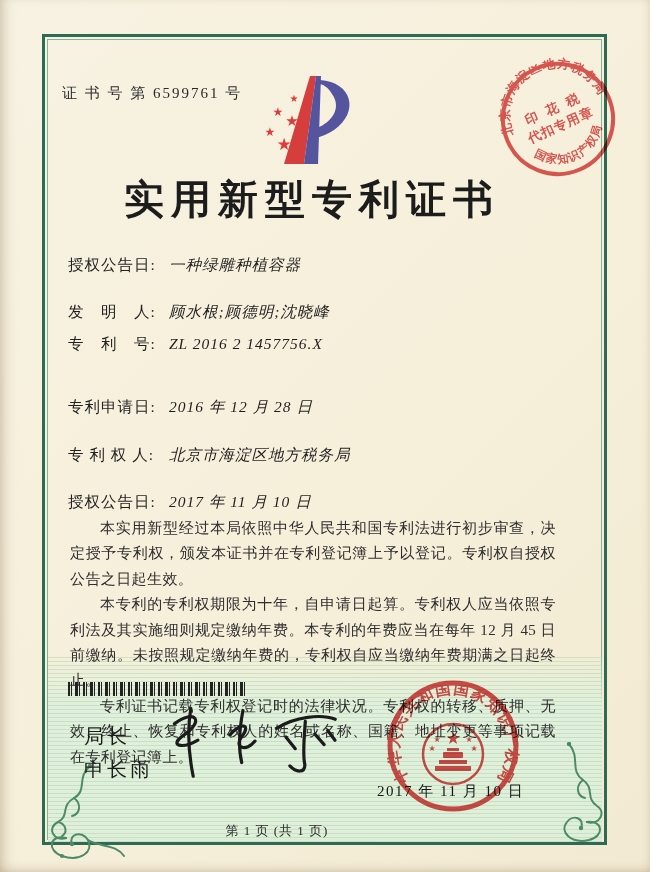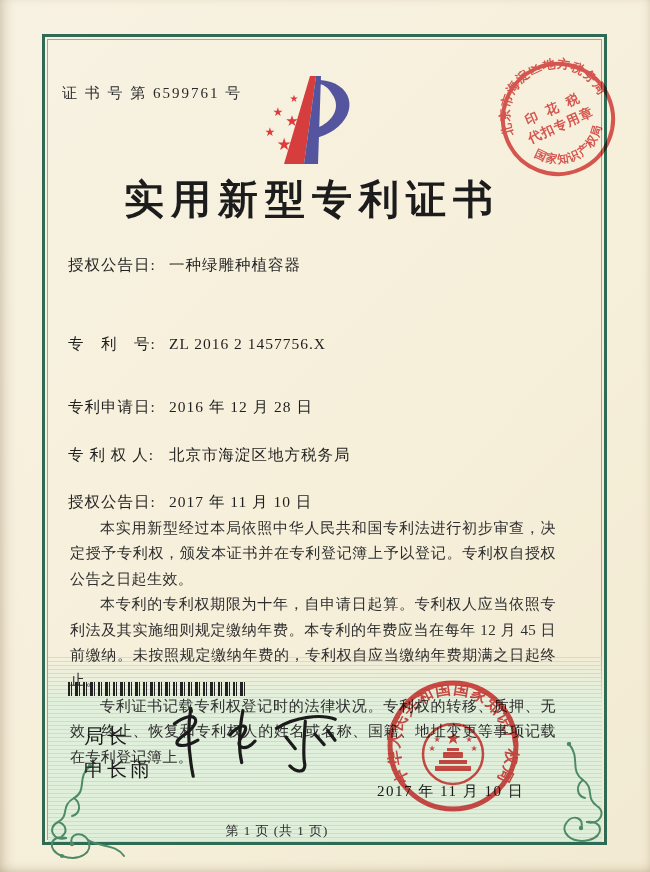--- a/index.html
+++ b/index.html
@@ -20,21 +20,21 @@
       background-image:
         repeating-linear-gradient(0deg, rgba(173,212,170,.5) 0 1px, rgba(236,246,233,0) 1px 4px),
         linear-gradient(to bottom, rgba(231,243,228,0) 0, rgba(224,240,220,.95) 48px, rgba(222,239,218,.95) 100%);}
   .cert-number{position:absolute;left:62px;top:84px;font-size:15px;color:#2b2b2b;
                letter-spacing:2px;}
   .title{position:absolute;left:42px;top:172px;width:540px;text-align:center;
          font-size:40px;font-weight:600;color:#1c1c1c;letter-spacing:7px;}
   .field{position:absolute;left:68px;width:500px;font-size:15.5px;color:#1f1f1f;
          letter-spacing:1px;white-space:nowrap;}
   .field .lbl{display:inline-block;min-width:92px;}
-  .field .val{margin-left:9px;}
+  .field .val{margin-left:9px;font-style:italic;}
   .paras{position:absolute;left:70px;top:516px;width:486px;font-size:15px;
          line-height:25.4px;color:#2e2e2e;text-align:justify;}
   .paras p{margin:0;text-indent:2em;letter-spacing:.4px;}
   .barcode{position:absolute;left:68px;top:682px;width:177px;height:14px;
       background:repeating-linear-gradient(90deg,
         #222 0 2px, transparent 2px 3px,
         #222 3px 4px, transparent 4px 7px,
         #222 7px 10px, transparent 10px 11px,
         #222 11px 12px, transparent 12px 15px);}
   .director{position:absolute;left:84px;top:720px;font-size:20px;color:#1d1d1d;
@@ -118,20 +118,23 @@
     </text>
     <text x="59" y="52" text-anchor="middle" fill="#d84444" font-size="13" font-weight="bold" letter-spacing="3">印 花 税</text>
     <text x="59" y="70" text-anchor="middle" fill="#d84444" font-size="13" font-weight="bold" letter-spacing="1">代扣专用章</text>
   </svg>
 
   <div class="title">实用新型专利证书</div>
 
   <div class="field" style="top:255px">
     <span class="lbl">授权公告日:</span><span class="val">一种绿雕种植容器</span>
   </div>
+  <div class="field" style="top:302px">
+    <span class="lbl">发　明　人:</span><span class="val">顾水根;顾德明;沈晓峰</span>
+  </div>
   <div class="field" style="top:334px">
     <span class="lbl">专　利　号:</span><span class="val">ZL 2016 2 1457756.X</span>
   </div>
   <div class="field" style="top:397px">
     <span class="lbl">专利申请日:</span><span class="val">2016 年 12 月 28 日</span>
   </div>
   <div class="field" style="top:445px">
     <span class="lbl">专 利 权 人:</span><span class="val">北京市海淀区地方税务局</span>
   </div>
   <div class="field" style="top:492px">

